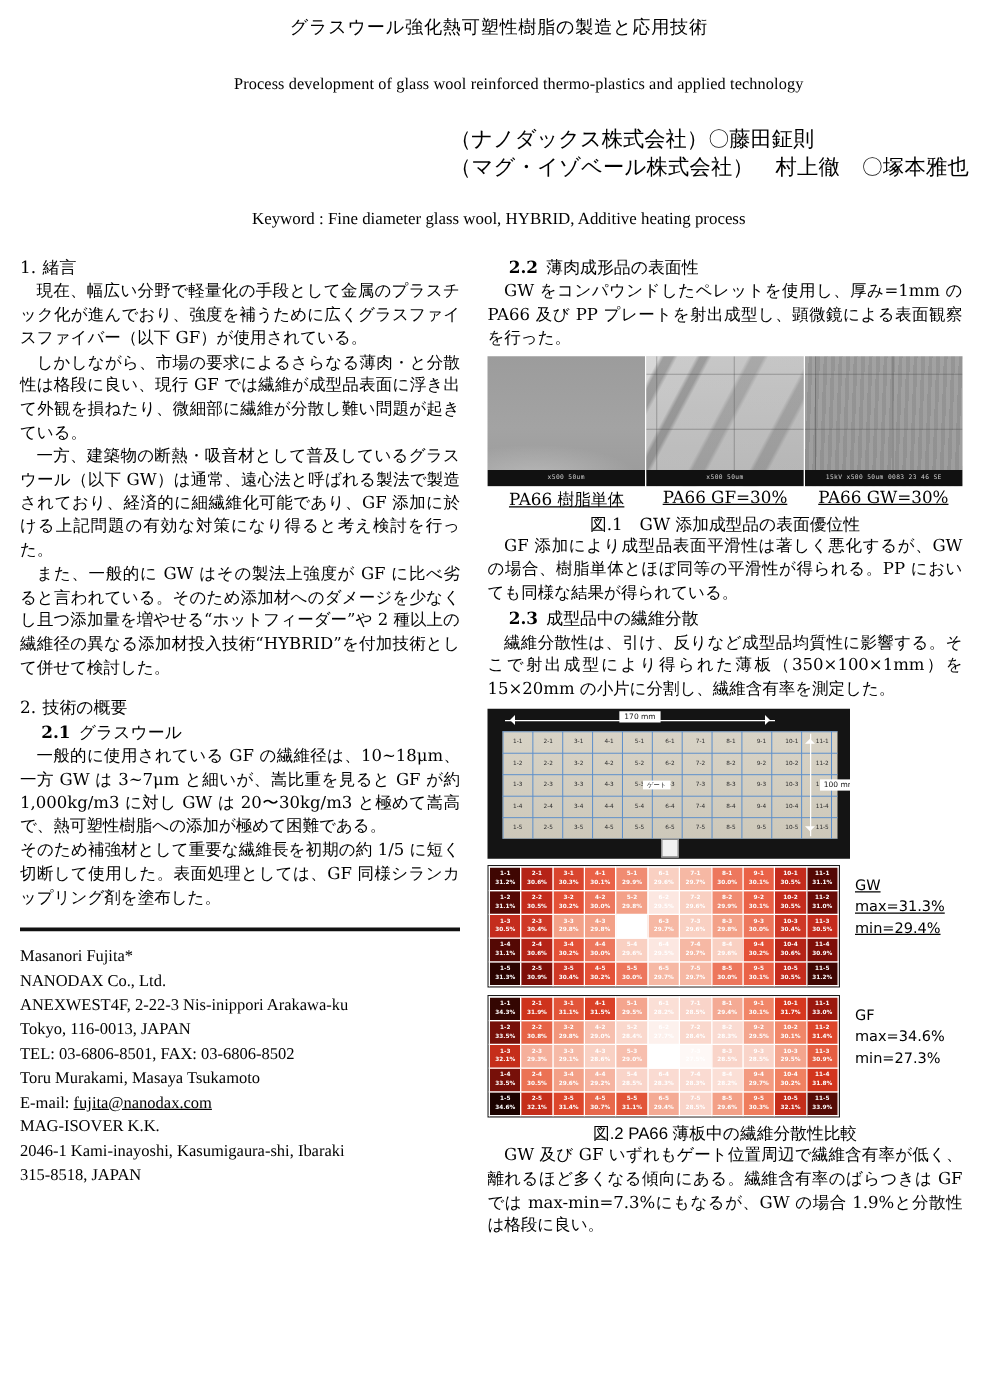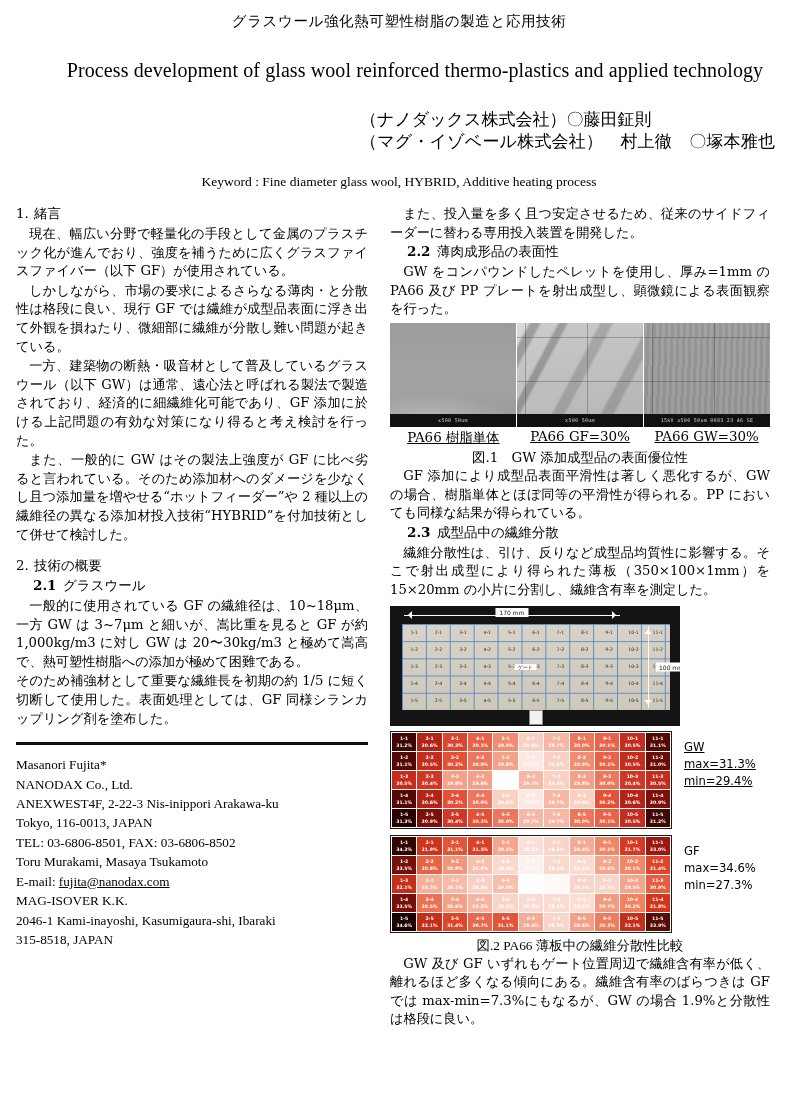--- a/index.html
+++ b/index.html
@@ -11,21 +11,21 @@
   }
   .page{position:relative;width:798px;height:1113px;overflow:hidden;box-sizing:border-box;}
 
   
   .hdr{padding-top:12px;}
   .title-jp{
     text-align:center;font-size:14.5px;letter-spacing:0.6px;
     font-family:"DejaVu Serif","Liberation Serif",serif;
   }
   .title-en{
-    text-align:center;font-size:20px;margin-top:28px;letter-spacing:0.1px;padding-left:32px;
+    text-align:center;font-size:13px;margin-top:28px;letter-spacing:0.1px;padding-left:32px;
   }
   .authors{margin-top:26px;padding-left:360px;font-size:17px;line-height:22px;
     font-family:"DejaVu Serif","Liberation Serif",serif;}
   .authors .ln2{letter-spacing:0.2px;}
   .keyword{text-align:center;font-size:13.5px;margin-top:22px;}
 
   
   .cols{position:absolute;top:205px;left:0;width:676px;display:flex;}
   .col{width:399px;box-sizing:border-box;}
   .col.left{padding-left:16px;padding-right:12px;}
@@ -118,21 +118,21 @@
   .hm td{border:1px solid #ffffff;padding:0;height:18px;vertical-align:middle;text-align:center;}
   .hm .lbl{display:block;font-size:4.6px;line-height:7px;font-weight:bold;
     font-family:"DejaVu Sans",sans-serif;}
   .hm .val{display:block;font-size:4.6px;line-height:7px;font-weight:bold;
     font-family:"DejaVu Sans",sans-serif;}
   .hm-note{position:absolute;left:294px;top:8px;font-size:11.6px;line-height:17px;
     font-family:"DejaVu Sans","Liberation Sans",sans-serif;text-decoration:underline;}
   .hm2-note{position:absolute;left:294px;top:8px;font-size:11.6px;line-height:17px;
     font-family:"DejaVu Sans","Liberation Sans",sans-serif;}
   .cap2{text-align:center;font-size:13.4px;width:380px;margin-top:4px;
-    font-family:Liberation Serif, serif;}
+    font-family:Liberation Sans, sans-serif;}
 </style>
 </head>
 <body>
 
 <div class="page">
 
   <div class="hdr">
     <div class="title-jp">グラスウール強化熱可塑性樹脂の製造と応用技術</div>
     <div class="title-en">Process development of glass wool reinforced thermo-plastics and applied technology</div>
     <div class="authors">
@@ -181,21 +181,20 @@
           <span class="mail">fujita@nanodax.com</span>
         </div>
         <div>MAG-ISOVER K.K.</div>
         <div>2046-1 Kami-inayoshi, Kasumigaura-shi, Ibaraki</div>
         <div>315-8518, JAPAN</div>
       </div>
     </div>
 
     <div class="col right">
 
-      <p class="para">また、投入量を多く且つ安定させるため、従来のサイドフィーダーに替わる専用投入装置を開発した。</p>
 
       <div class="h3">
         <span class="num">2.2</span><span>薄肉成形品の表面性</span>
       </div>
       <p class="para">GW をコンパウンドしたペレットを使用し、厚み=1mm の PA66 及び PP プレートを射出成型し、顕微鏡による表面観察を行った。</p>
 
       <div class="fig1">
         <div class="micro-row">
           <div class="micro m1">
             <div class="scalebar">x500  50um</div>

